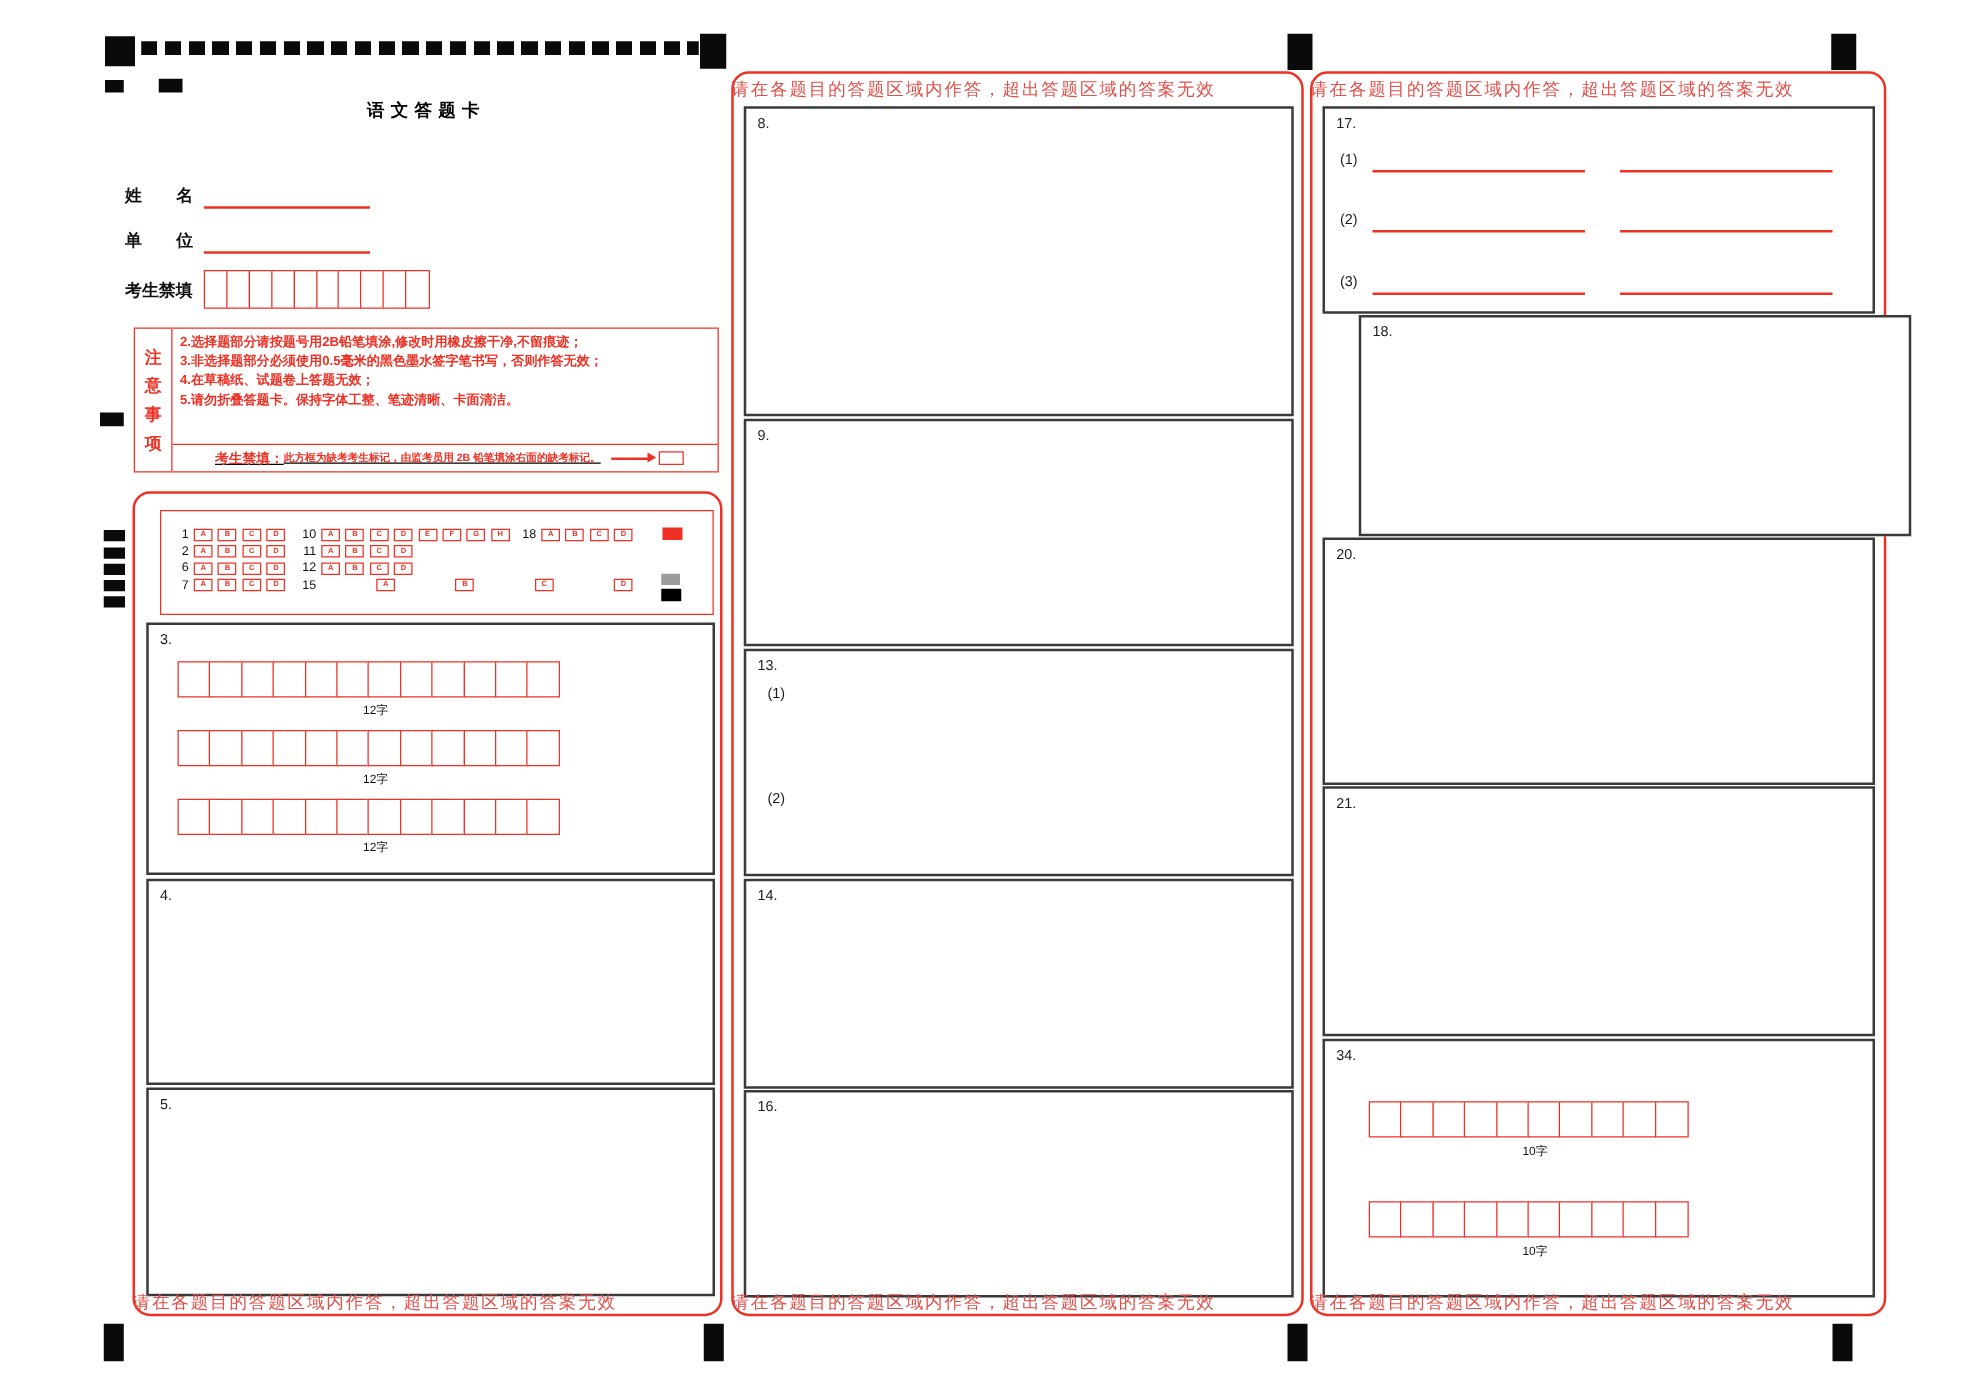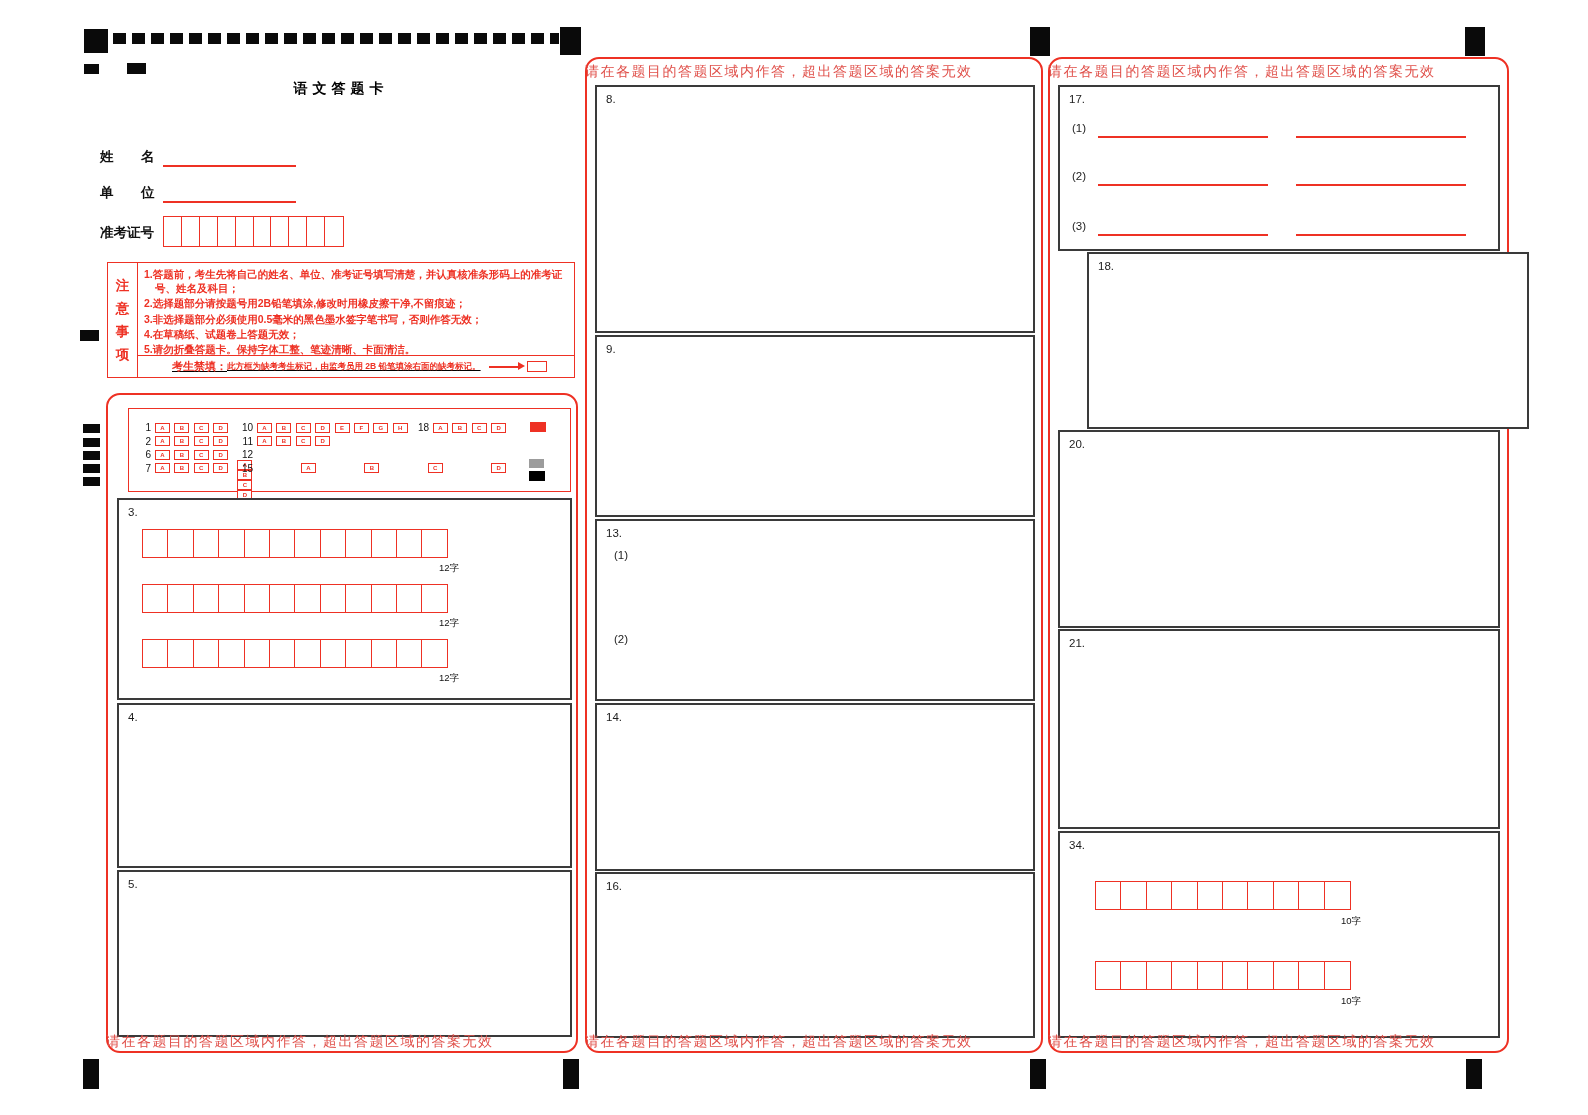--- a/index.html
+++ b/index.html
@@ -20,21 +20,21 @@
   .exam-cell:first-child{margin-left:0;}
   .notice-item{padding-left:11px;text-indent:-11px;margin:0 0 1px 0;}
   .bub-row{position:relative;height:13.6px;}
   .bub-slot{position:absolute;top:0;display:flex;align-items:center;}
   .bub-no{display:inline-block;width:16px;text-align:right;font-size:10px;color:#111;margin-right:4px;}
   .bub{display:inline-block;width:15px;height:10px;box-sizing:border-box;border:1.2px solid #ee3124;
        margin-right:4.4px;font-size:6px;font-weight:bold;color:#ee3124;text-align:center;line-height:8px;background:#fff;}
   .char-grid{position:absolute;display:flex;}
   .char-cell{width:27px;height:29px;box-sizing:border-box;border:1.6px solid #ee3124;margin-left:-1.6px;background:#fff;}
   .char-cell:first-child{margin-left:0;}
-  .counter{position:absolute;font-size:9.5px;color:#111;text-align:right;}
+  .counter{position:absolute;font-size:9.5px;color:#111;text-align:center;}
   .sub-label{position:absolute;font-size:11.5px;color:#1c1c1c;}
   .ansline{position:absolute;border-bottom:2px solid #ee3124;}
   .marker{position:absolute;}
 </style>
 </head>
 <body>
 
 <div class="sheet">
 
   <div class="mark" style="left:84px;top:29px;width:24px;height:24px;"></div>
@@ -58,21 +58,21 @@
   <div class="abs" style="left:106px;top:80px;width:470px;text-align:center;font-size:14px;font-weight:bold;color:#000;letter-spacing:5px;">语文答题卡</div>
 
   <span class="fieldlabel" style="left:100px;top:148px;">姓</span>
   <span class="fieldlabel" style="left:141px;top:148px;">名</span>
   <div class="underline" style="left:163px;top:145px;width:133px;height:20px;"></div>
 
   <span class="fieldlabel" style="left:100px;top:184px;">单</span>
   <span class="fieldlabel" style="left:141px;top:184px;">位</span>
   <div class="underline" style="left:163px;top:181px;width:133px;height:20px;"></div>
 
-  <span class="fieldlabel" style="left:100px;top:224px;">准考证号</span>
+  <span class="fieldlabel" style="left:100px;top:224px;">考生禁填</span>
   <div class="exam-cells" style="left:163px;top:216px;">
       <div class="exam-cell"></div>
       <div class="exam-cell"></div>
       <div class="exam-cell"></div>
       <div class="exam-cell"></div>
       <div class="exam-cell"></div>
       <div class="exam-cell"></div>
       <div class="exam-cell"></div>
       <div class="exam-cell"></div>
       <div class="exam-cell"></div>
@@ -83,21 +83,20 @@
   <div class="abs" style="left:107px;top:262px;width:468px;height:116px;border:1.6px solid #ee3124;box-sizing:border-box;">
     <div style="position:absolute;left:0;top:0;width:30px;height:100%;border-right:1.6px solid #ee3124;box-sizing:border-box;
                 display:flex;flex-direction:column;align-items:center;justify-content:center;gap:5px;
                 font-size:13.5px;font-weight:bold;color:#ee3124;">
       <span>注</span>
       <span>意</span>
       <span>事</span>
       <span>项</span>
     </div>
     <div style="position:absolute;left:36px;top:4px;width:424px;font-size:10.5px;font-weight:bold;color:#ee3124;line-height:14.2px;">
-      <p class="notice-item">1.答题前，考生先将自己的姓名、单位、准考证号填写清楚，并认真核准条形码上的准考证号、姓名及科目；</p>
       <p class="notice-item">2.选择题部分请按题号用2B铅笔填涂,修改时用橡皮擦干净,不留痕迹；</p>
       <p class="notice-item">3.非选择题部分必须使用0.5毫米的黑色墨水签字笔书写，否则作答无效；</p>
       <p class="notice-item">4.在草稿纸、试题卷上答题无效；</p>
       <p class="notice-item">5.请勿折叠答题卡。保持字体工整、笔迹清晰、卡面清洁。</p>
     </div>
     <div style="position:absolute;left:30px;right:0;top:92px;border-top:1.6px solid #ee3124;"></div>
     <div style="position:absolute;left:44px;right:0;top:93px;height:21px;display:flex;align-items:center;text-decoration:underline;">
       <span style="margin-left:20px;font-size:11px;font-weight:bold;color:#ee3124;">考生禁填：</span>
       <span style="font-size:8.5px;font-weight:bold;color:#ee3124;">此方框为缺考考生标记，由监考员用 2B 铅笔填涂右面的缺考标记。</span>
       <span style="margin-left:8px;width:30px;height:2px;background:#ee3124;position:relative;">
@@ -155,21 +154,21 @@
           </div>
         </div>
         <div class="bub-row">
           <div class="bub-slot" style="left: 0px;">
             <span class="bub-no">6</span>
             <span class="bub">A</span>
             <span class="bub">B</span>
             <span class="bub">C</span>
             <span class="bub">D</span>
           </div>
-          <div class="bub-slot" style="left: 102px; flex-direction: column;">
+          <div class="bub-slot" style="left: 102px;">
             <span class="bub-no">12</span>
             <span class="bub">A</span>
             <span class="bub">B</span>
             <span class="bub">C</span>
             <span class="bub">D</span>
           </div>
         </div>
         <div class="bub-row">
           <div class="bub-slot" style="left: 0px;">
             <span class="bub-no">7</span>

